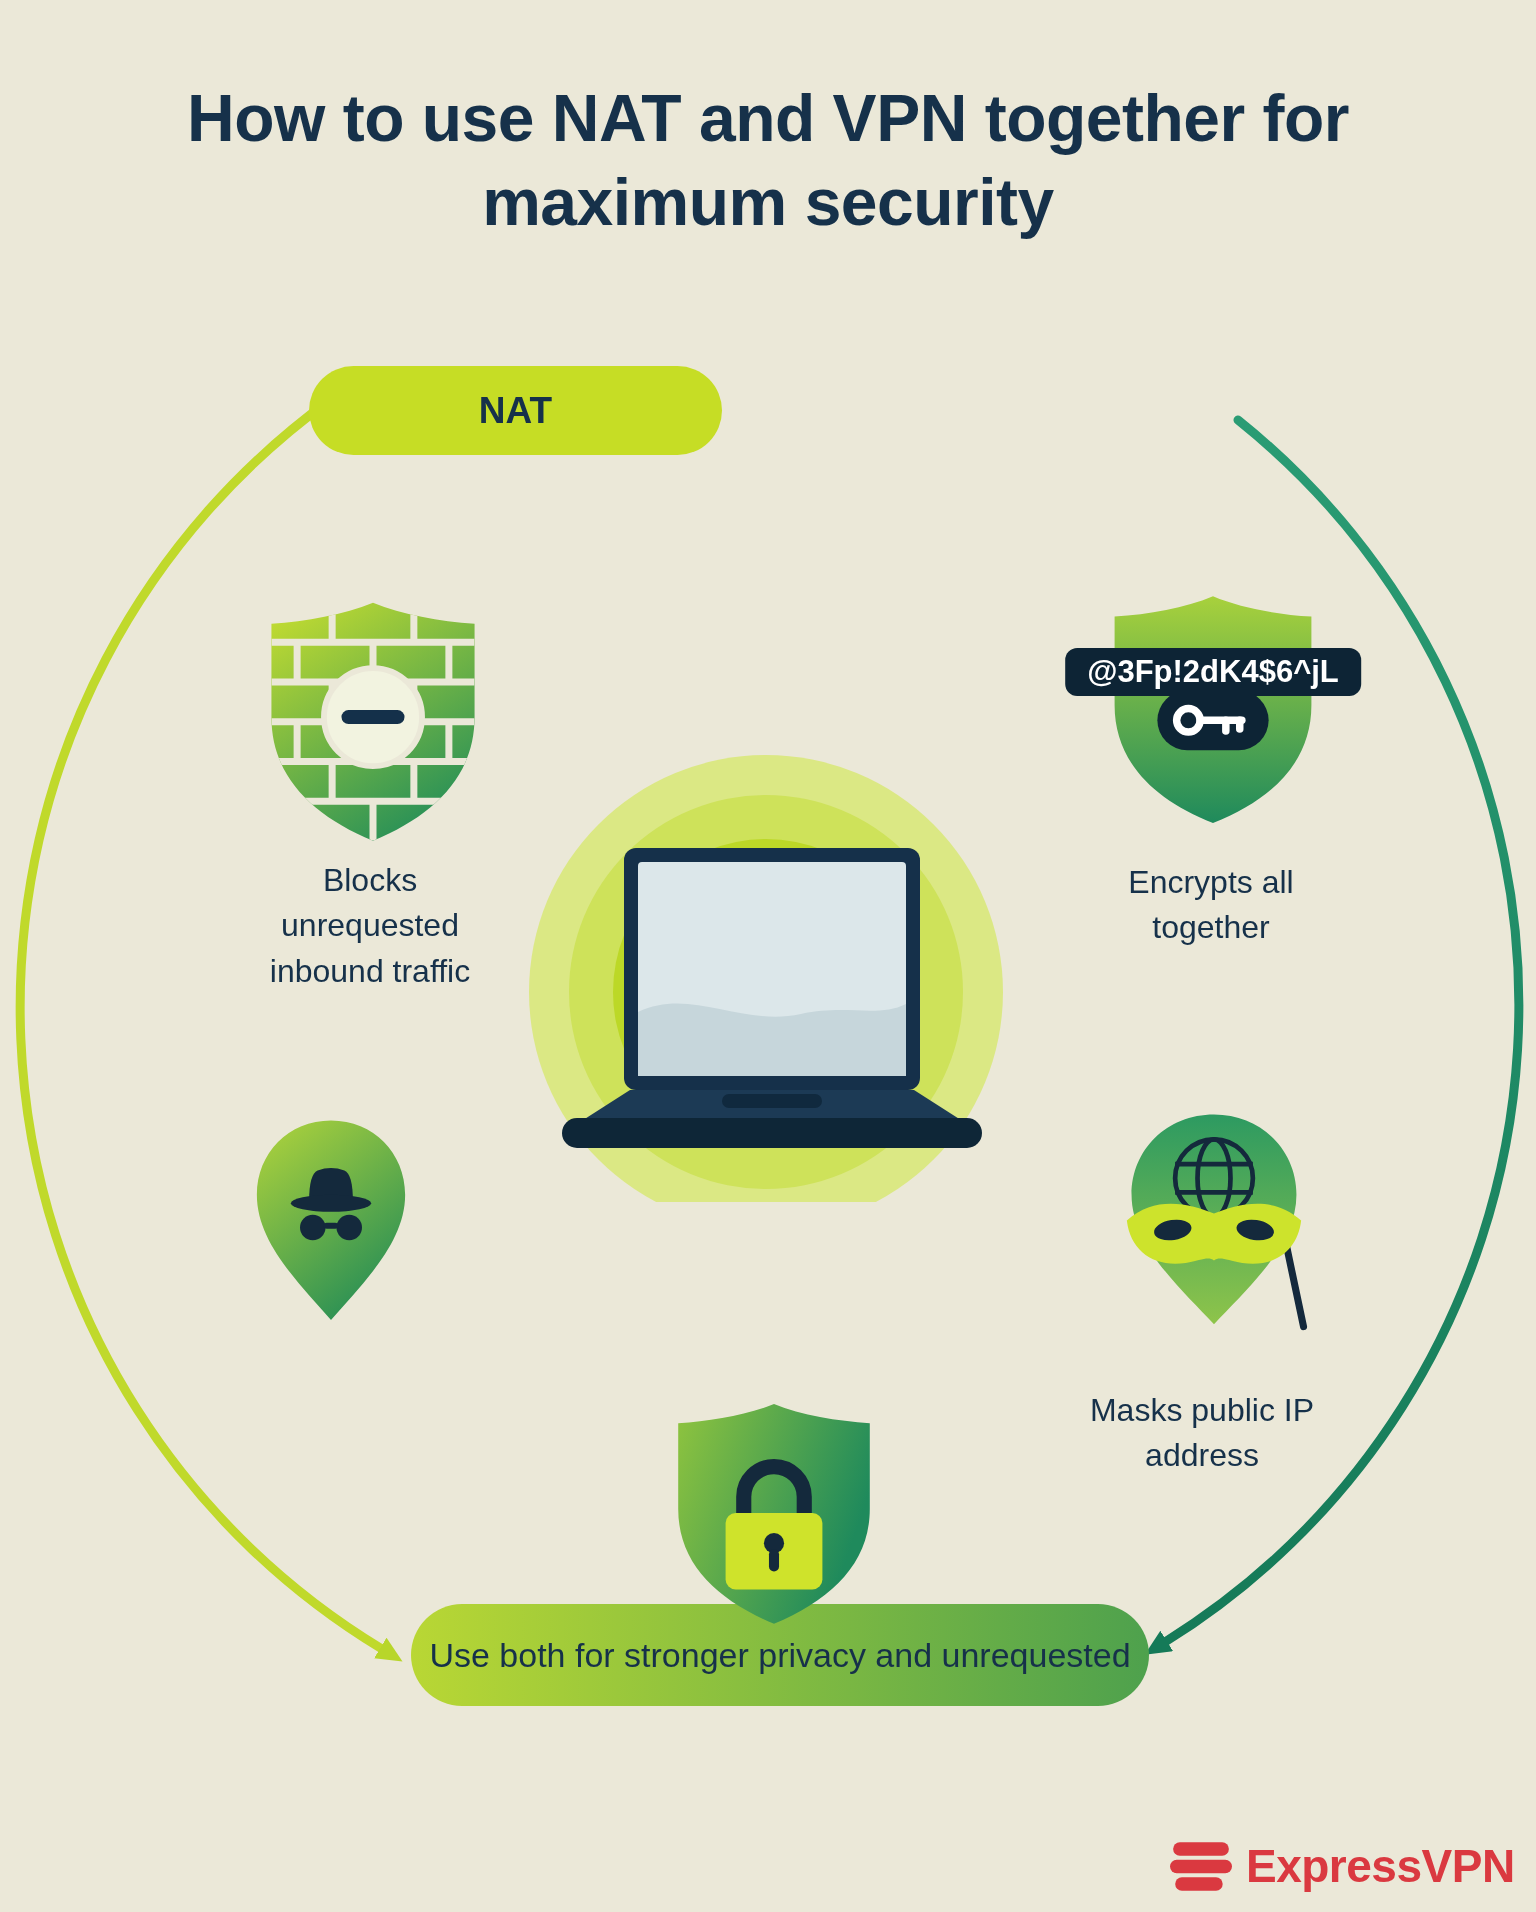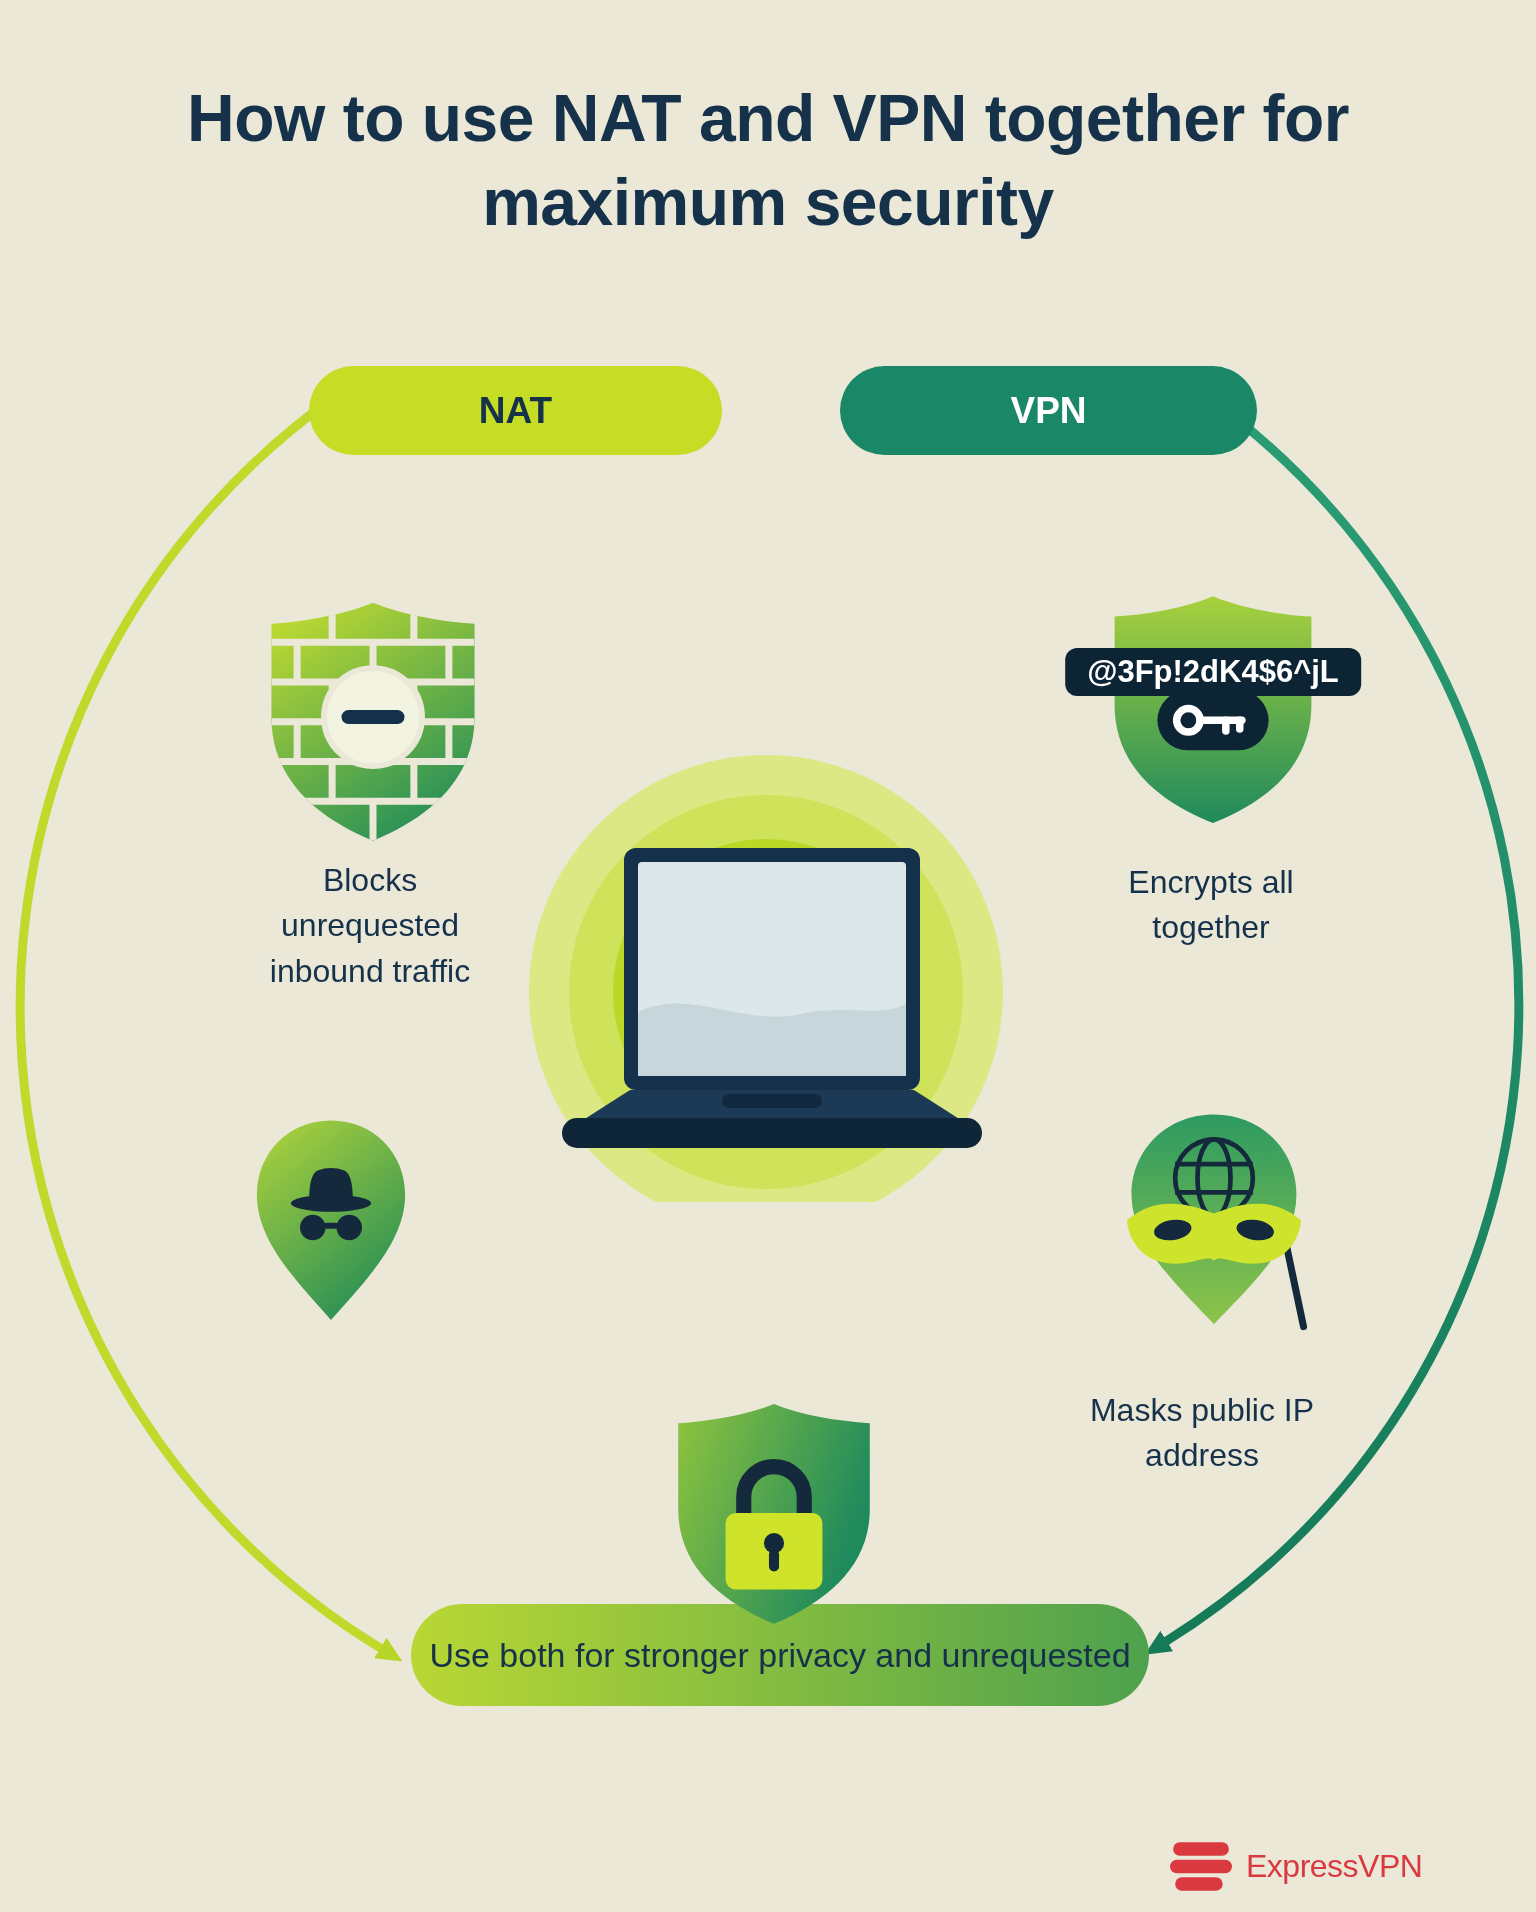--- a/index.html
+++ b/index.html
@@ -22,21 +22,21 @@
         background:#0d2435;color:#ffffff;font-weight:700;font-size:31px;
         padding:6px 22px;border-radius:12px;white-space:nowrap;z-index:4}
   .conclusion{position:absolute;left:411px;top:1604px;width:738px;height:102px;border-radius:51px;
         background:linear-gradient(90deg,#b9d734,#4ea14d);display:flex;align-items:center;justify-content:center;
         font-size:34px;color:var(--ink,#13304a);z-index:3}
   .arcs{position:absolute;left:0;top:0;z-index:1}
   .glow{z-index:2}
   .icon-layer{z-index:3}
   .shield-front{z-index:4}
   .brand{position:absolute;left:1170px;top:1838px;display:flex;align-items:center;gap:14px;z-index:3}
-  .brand-name{font-size:32px;font-weight:400;color:var(--brand-red,#da3940);letter-spacing:-0.5px}
+  .brand-name{font-size:46px;font-weight:700;color:var(--brand-red,#da3940);letter-spacing:-0.5px}
 </style>
 </head>
 <body>
 
 <div class="stage">
 
   <svg class="arcs" width="1536" height="1912" viewBox="0 0 1536 1912">
     <defs>
       <linearGradient id="tealArc" x1="0" y1="0" x2="0" y2="1">
         <stop offset="0" stop-color="#2a9c74"></stop>
@@ -50,23 +50,20 @@
       </marker>
     </defs>
     <path d="M 330 400 A 750 750 0 0 0 382 1649" fill="none" stroke="#c0d92b" stroke-width="9" stroke-linecap="round" marker-end="url(#arrLime)"></path>
     <path d="M 1238 420 A 750 750 0 0 1 1165 1642" fill="none" stroke="url(#tealArc)" stroke-width="9" stroke-linecap="round" marker-end="url(#arrTeal)"></path>
   </svg>
 
   <h1 class="title">How to use NAT and VPN together for maximum security</h1>
 
   <div class="pill nat">
     <span>NAT</span>
-  </div>
-  <div class="pill vpn">
-    <span>VPN</span>
   </div>
 
   <svg class="abs glow" style="left:516px;top:742px;width:500px;height:460px" viewBox="0 0 500 460">
     <circle cx="250" cy="250" r="237" fill="#dbe884"></circle>
     <circle cx="250" cy="250" r="197" fill="#cee25a"></circle>
     <circle cx="250" cy="250" r="153" fill="#bcd827"></circle>
     <g>
       <rect x="108" y="106" width="296" height="242" rx="12" fill="#15304a"></rect>
       <rect x="122" y="120" width="268" height="214" rx="4" fill="#dce7ea"></rect>
       <path d="M122 270 C175 245 225 285 285 272 C330 262 362 276 390 262 L390 334 L122 334 Z" fill="#c6d6db"></path>

